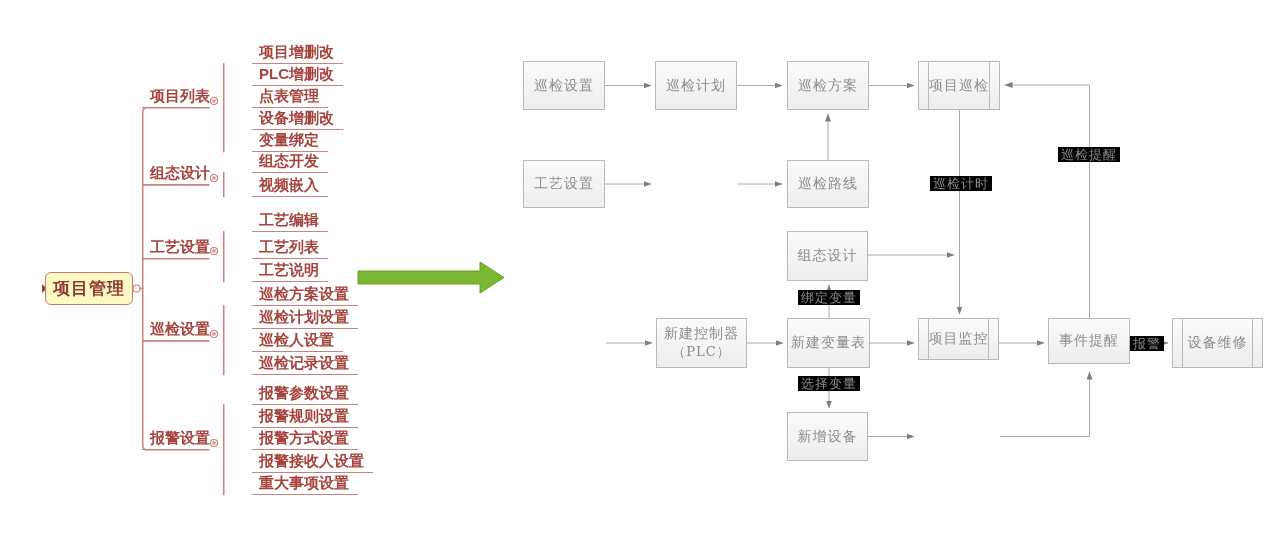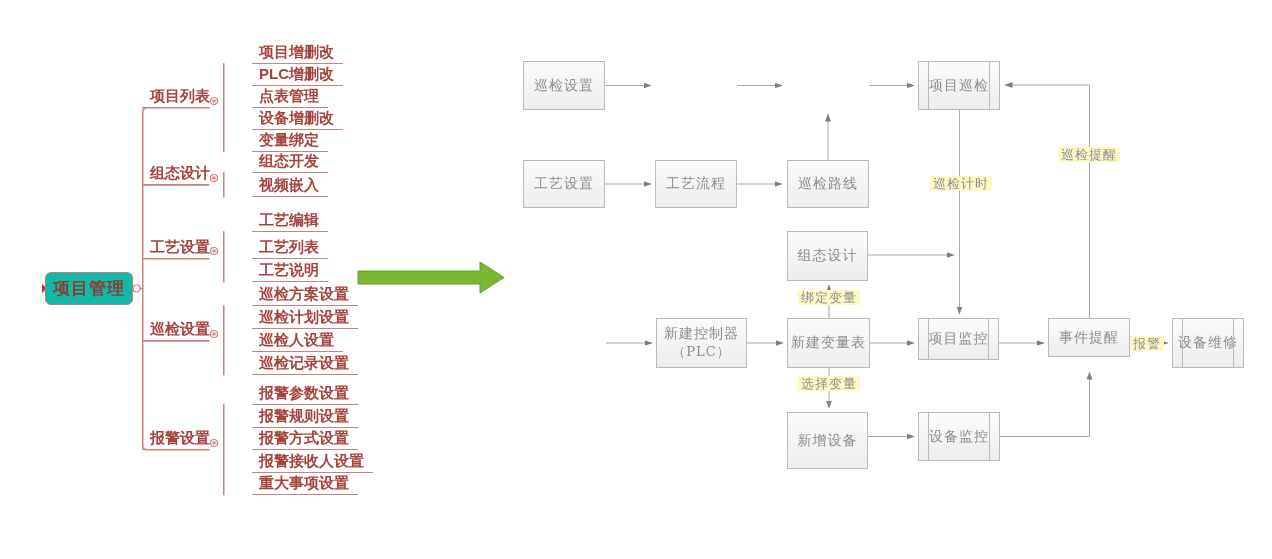--- a/index.html
+++ b/index.html
@@ -6,35 +6,35 @@
   #canvas{position:relative;width:1272px;height:559px;background:#ffffff;overflow:hidden;
           font-family:"Liberation Sans",sans-serif;}
   #wires{position:absolute;left:0;top:0;width:1272px;height:559px;}
 
   
   .mlabel{position:absolute;height:21px;line-height:20px;font-size:15px;font-weight:bold;
           color:#a5433c;border-bottom:1.5px solid #c9827e;white-space:nowrap;box-sizing:content-box;}
   .leaf{left:216px;padding:0 9px 0 7px;margin-left:36px;}
   .branch{left:142px;width:59px;padding-left:8px;}
   .root-node{position:absolute;left:45px;top:272px;width:88px;height:33px;box-sizing:border-box;
-             background:#14b8a6;border:1.5px solid #bd7e79;border-radius:6px;
+             background:#fef9c3;border:1.5px solid #bd7e79;border-radius:6px;
              display:flex;align-items:center;justify-content:center;
              font-size:17px;font-weight:bold;color:#8d3a32;letter-spacing:1px;}
 
   
   .fnode{position:absolute;box-sizing:border-box;border:1px solid #b9b9b9;
          background:linear-gradient(180deg,#fbfbfb 0%,#ededed 100%);
          display:flex;flex-direction:column;align-items:center;justify-content:center;
          font-family:"DejaVu Serif","Liberation Serif",serif;
          font-size:14px;color:#8c8c8c;letter-spacing:1px;text-align:center;}
   .fnode .l2{display:block;font-size:13px;}
   .predef::before,.predef::after{content:"";position:absolute;top:0;bottom:0;width:1px;background:#b9b9b9;}
   .predef::before{left:9px;}
   .predef::after{right:9px;}
-  .elabel{position:absolute;transform:translateX(-50%);background:#fef9c3;padding:0 3px;
+  .elabel{position:absolute;transform:translateX(-50%);background:#000000;padding:0 3px;
           font-family:"DejaVu Serif","Liberation Serif",serif;font-size:13px;line-height:15px;
           color:#8c8c8c;letter-spacing:1px;white-space:nowrap;}
 </style>
 </head>
 <body>
 
 <div id="canvas">
 
   <svg id="wires" xmlns="http://www.w3.org/2000/svg" width="1272" height="559">
     <defs>
@@ -135,60 +135,60 @@
 
   <div class="mlabel leaf" style="top:383px">报警参数设置</div>
   <div class="mlabel leaf" style="top:406px">报警规则设置</div>
   <div class="mlabel leaf" style="top:428px">报警方式设置</div>
   <div class="mlabel leaf" style="top:451px">报警接收人设置</div>
   <div class="mlabel leaf" style="top:473px">重大事项设置</div>
 
   <div class="fnode" style="left:523px;top:61px;width:82px;height:49px">
       <span>巡检设置</span>
     </div>
+  <div class="fnode" style="left:655px;top:61px;width:82px;height:49px">
+      <span>巡检计划</span>
+    </div>
+  <div class="fnode" style="left:787px;top:61px;width:82px;height:49px">
+      <span>巡检方案</span>
+    </div>
   <div class="fnode predef" style="left:918px;top:61px;width:82px;height:49px">
       <span>项目巡检</span>
     </div>
 
   <div class="fnode" style="left:523px;top:160px;width:82px;height:48px">
       <span>工艺设置</span>
-    </div>
-  <div class="fnode" style="left:655px;top:160px;width:82px;height:48px">
-      <span>工艺流程</span>
     </div>
   <div class="fnode" style="left:787px;top:160px;width:82px;height:48px">
       <span>巡检路线</span>
     </div>
 
   <div class="fnode" style="left:787px;top:231px;width:81px;height:50px">
       <span>组态设计</span>
     </div>
 
   <div class="fnode" style="left:656px;top:318px;width:91px;height:50px">
     <span class="l1">新建控制器</span>
     <span class="l2">（PLC）</span>
   </div>
   <div class="fnode" style="left:787px;top:318px;width:83px;height:50px">
       <span>新建变量表</span>
     </div>
   <div class="fnode predef" style="left:918px;top:318px;width:81px;height:42px">
       <span>项目监控</span>
     </div>
-  <div class="fnode" style="left:1048px;top:318px;width:82px;height:39px">
+  <div class="fnode" style="left:1048px;top:318px;width:82px;height:46px">
       <span>事件提醒</span>
     </div>
-  <div class="fnode predef" style="left:1172px;top:318px;width:72px;height:50px">
+  <div class="fnode predef" style="left:1172px;top:318px;width:91px;height:50px">
       <span>设备维修</span>
     </div>
 
-  <div class="fnode" style="left:787px;top:412px;width:81px;height:57px">
+  <div class="fnode" style="left:787px;top:412px;width:81px;height:49px">
       <span>新增设备</span>
-    </div>
-  <div class="fnode predef" style="left:918px;top:412px;width:82px;height:49px">
-      <span>设备监控</span>
     </div>
 
   <div class="elabel" style="left:961px;top:176px">巡检计时</div>
   <div class="elabel" style="left:1089px;top:147px">巡检提醒</div>
   <div class="elabel" style="left:829px;top:290px">绑定变量</div>
   <div class="elabel" style="left:829px;top:376px">选择变量</div>
   <div class="elabel" style="left:1147px;top:336px">报警</div>
 
 </div>
 

